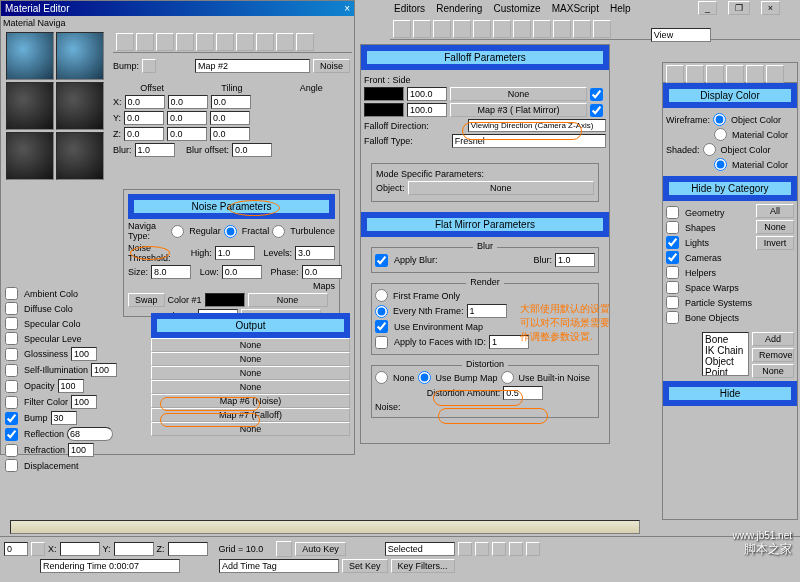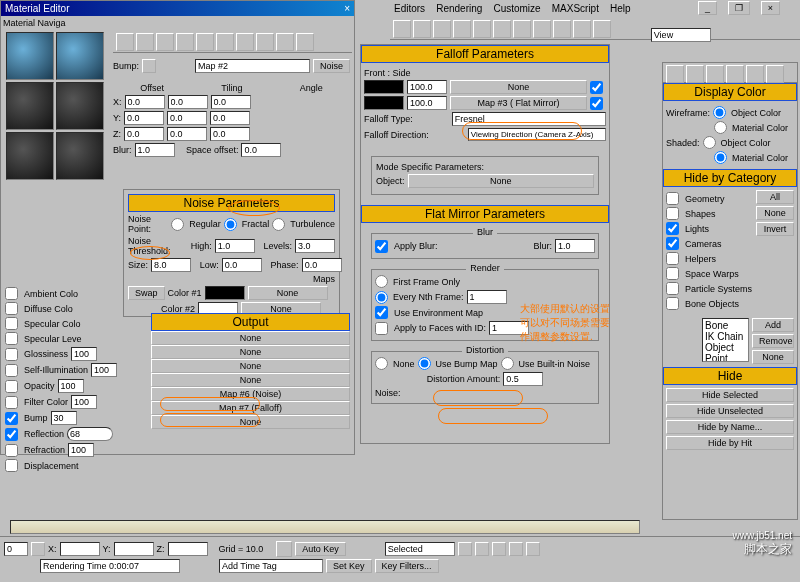--- a/index.html
+++ b/index.html
@@ -13,21 +13,21 @@
 .swatch { width:40px; height:14px; border:1px inset #808080; display:inline-block; }
 .menubar { background:#c0c0c0; padding:2px 4px; font-size:11px; }
 .menubar span { margin-right:8px; cursor:pointer; }
 .toolbar { background:#c0c0c0; padding:2px; border-bottom:1px solid #808080; }
 .toolbar .icon { width:18px; height:18px; display:inline-block; border:1px outset #fff; margin:0 1px; }
 .row { display:flex; align-items:center; gap:3px; margin:2px 0; }
 .label { font-size:9px; }
 .radio { margin-right:2px; }
 .check { margin-right:3px; }
 .titlebar { background:linear-gradient(90deg,#000080,#1084d0); color:#fff; padding:2px 4px; font-size:10px; display:flex; justify-content:space-between; }
-.param-title { background:#eab308; text-align:center; font-size:12px; padding:1px; border:1px solid #1d4ed8; }
+.param-title { background:#7dd3fc; text-align:center; font-size:10px; padding:1px; border:6px solid #1d4ed8; }
 .slot-btn { background:#c0c0c0; border:1px outset #fff; padding:1px; font-size:9px; text-align:center; width:100%; cursor:pointer; }
 .mat-sphere { width:48px; height:48px; border:1px inset #808080; background:radial-gradient(circle at 35% 35%,#6bb0d8,#1a3a50); margin:1px; }
 .mat-sphere.dark { background:radial-gradient(circle at 35% 35%,#555,#111); }
 .anno { position:absolute; color:#ff7700; font-size:10px; pointer-events:none; }
 .circle-anno { position:absolute; border:1px solid #ff7700; border-radius:50%; pointer-events:none; }
 .watermark { position:absolute; right:8px; bottom:24px; font-size:14px; color:#fff; text-shadow:1px 1px 2px #000; }
 .bottom-bar { position:absolute; bottom:0; left:0; right:0; height:46px; background:#c0c0c0; border-top:1px solid #808080; padding:2px 4px; }
 .slider-track { height:14px; background:linear-gradient(#e8e8d0,#d8d0b0); border:1px inset #808080; position:absolute; }
 </style>
 </head>
@@ -95,27 +95,27 @@
         <input class="input" value="0.0" style="">
         <input class="input" value="0.0" style="">
         <input class="input" value="0.0" style="">
       </div>
     <div class="row">
         <span class="label">Z:</span>
         <input class="input" value="0.0" style="">
         <input class="input" value="0.0" style="">
         <input class="input" value="0.0" style="">
       </div>
-    <div class="row"><span class="label">Blur:</span><input class="input" value="1.0" style="">&nbsp;&nbsp;<span class="label">Space offset:</span><input class="input" value="0.0" style=""></div>
+    <div class="row"><span class="label">Blur:</span><input class="input" value="1.0" style="">&nbsp;&nbsp;<span class="label">Blur offset:</span><input class="input" value="0.0" style=""></div>
   </div>
 
   <div class="fieldset" style="position:absolute;left:112px;top:178px;right:4px;height:128px">
     <div class="param-title">Noise Parameters</div>
     <div class="row">
-        <span class="label">Noise Point:</span>
+        <span class="label">Naviga Type:</span>
       <input type="radio" class="radio" style="">
         <span class="label">Regular</span>
       <input type="radio" class="radio" checked="" style="">
         <span class="label">Fractal</span>
       <input type="radio" class="radio" style="">
         <span class="label">Turbulence</span>
     </div>
     <div class="row"><span class="label">Noise Threshold:</span><span class="label">High:</span><input class="input" value="1.0" style="">&nbsp;<span class="label">Levels:</span><input class="input" value="3.0" style=""></div>
     <div class="row"><span class="label">Size:</span><input class="input" value="8.0" style="">&nbsp;<span class="label">Low:</span><input class="input" value="0.0" style="">&nbsp;<span class="label">Phase:</span><input class="input" value="0.0" style=""></div>
     <div class="row" style="justify-content:flex-end">
@@ -216,26 +216,26 @@
         <button class="slot-btn" style="flex:1">None</button>
         <input type="checkbox" checked="" class="check" style="">
       </div>
     <div class="row">
         <span class="swatch" style="background:#000"></span>
         <input class="input" value="100.0" style="">
         <button class="slot-btn" style="flex:1">Map #3  ( Flat Mirror)</button>
         <input type="checkbox" checked="" class="check" style="">
       </div>
     <div class="row">
+        <span class="label">Falloff Direction:</span>
+        <span class="combo" style="flex:1;font-size:8px">Viewing Direction (Camera Z-Axis)</span>
+      </div>
+    <div class="row">
         <span class="label">Falloff Type:</span>
         <span class="combo" style="flex:1">Fresnel</span>
-      </div>
-    <div class="row">
-        <span class="label">Falloff Direction:</span>
-        <span class="combo" style="flex:1;font-size:8px">Viewing Direction (Camera Z-Axis)</span>
       </div>
   </div>
   <div class="fieldset"><span class="label">Mode Specific Parameters:</span>
     <div class="row">
         <span class="label">Object:</span>
         <button class="slot-btn" style="flex:1">None</button>
       </div>
   </div>
   <div class="param-title">Flat Mirror Parameters</div>
   <div class="fieldset" style="padding:3px">
@@ -364,26 +364,20 @@
       <div>IK Chain Object</div>
       <div>Point</div>
     </div>
     <div style="width:42px;display:flex;flex-direction:column;gap:2px">
       <button class="btn">Add</button>
       <button class="btn">Remove</button>
       <button class="btn">None</button>
     </div>
   </div>
   <div class="param-title" style="margin-top:0">Hide</div>
-  <div style="padding:3px;display:flex;flex-direction:column;gap:2px">
-    <button class="btn">Hide Selected</button>
-    <button class="btn">Hide Unselected</button>
-    <button class="btn">Hide by Name...</button>
-    <button class="btn">Hide by Hit</button>
-  </div>
 </div>
 
 <div class="slider-track" style="left:10px;right:160px;top:520px"></div>
 
 <div class="bottom-bar">
   <div class="row">
     <input class="input" style="width: 24px;" value="0">
     <span class="icon" style="width:14px;height:14px;border:1px outset #fff;display:inline-block"></span>
     <span class="label">X:</span>
       <input class="input" style="">
@@ -396,21 +390,21 @@
     <button class="btn">Auto Key</button>
     <span class="combo" style="width:70px">Selected</span>
     <span class="icon" style="width:14px;height:14px;border:1px outset #fff;display:inline-block"></span>
     <span class="icon" style="width:14px;height:14px;border:1px outset #fff;display:inline-block"></span>
     <span class="icon" style="width:14px;height:14px;border:1px outset #fff;display:inline-block"></span>
     <span class="icon" style="width:14px;height:14px;border:1px outset #fff;display:inline-block"></span>
     <span class="icon" style="width:14px;height:14px;border:1px outset #fff;display:inline-block"></span>
   </div>
   <div class="row">
     <span class="combo" style="width:140px">Rendering Time 0:00:07</span>
-    <span class="combo" style="width:104px">Add Time Tag</span>
+    <span class="combo" style="width:120px">Add Time Tag</span>
     <button class="btn">Set Key</button>
     <button class="btn">Key Filters...</button>
   </div>
 </div>
 
 <div class="circle-anno" style="left:228px;top:200px;width:52px;height:16px"></div>
 <div class="circle-anno" style="left:130px;top:246px;width:40px;height:14px"></div>
 <div class="circle-anno" style="left:462px;top:122px;width:120px;height:18px;border-radius:12px"></div>
 <div class="circle-anno" style="left:160px;top:397px;width:100px;height:14px;border-radius:8px"></div>
 <div class="circle-anno" style="left:160px;top:413px;width:100px;height:14px;border-radius:8px"></div>

